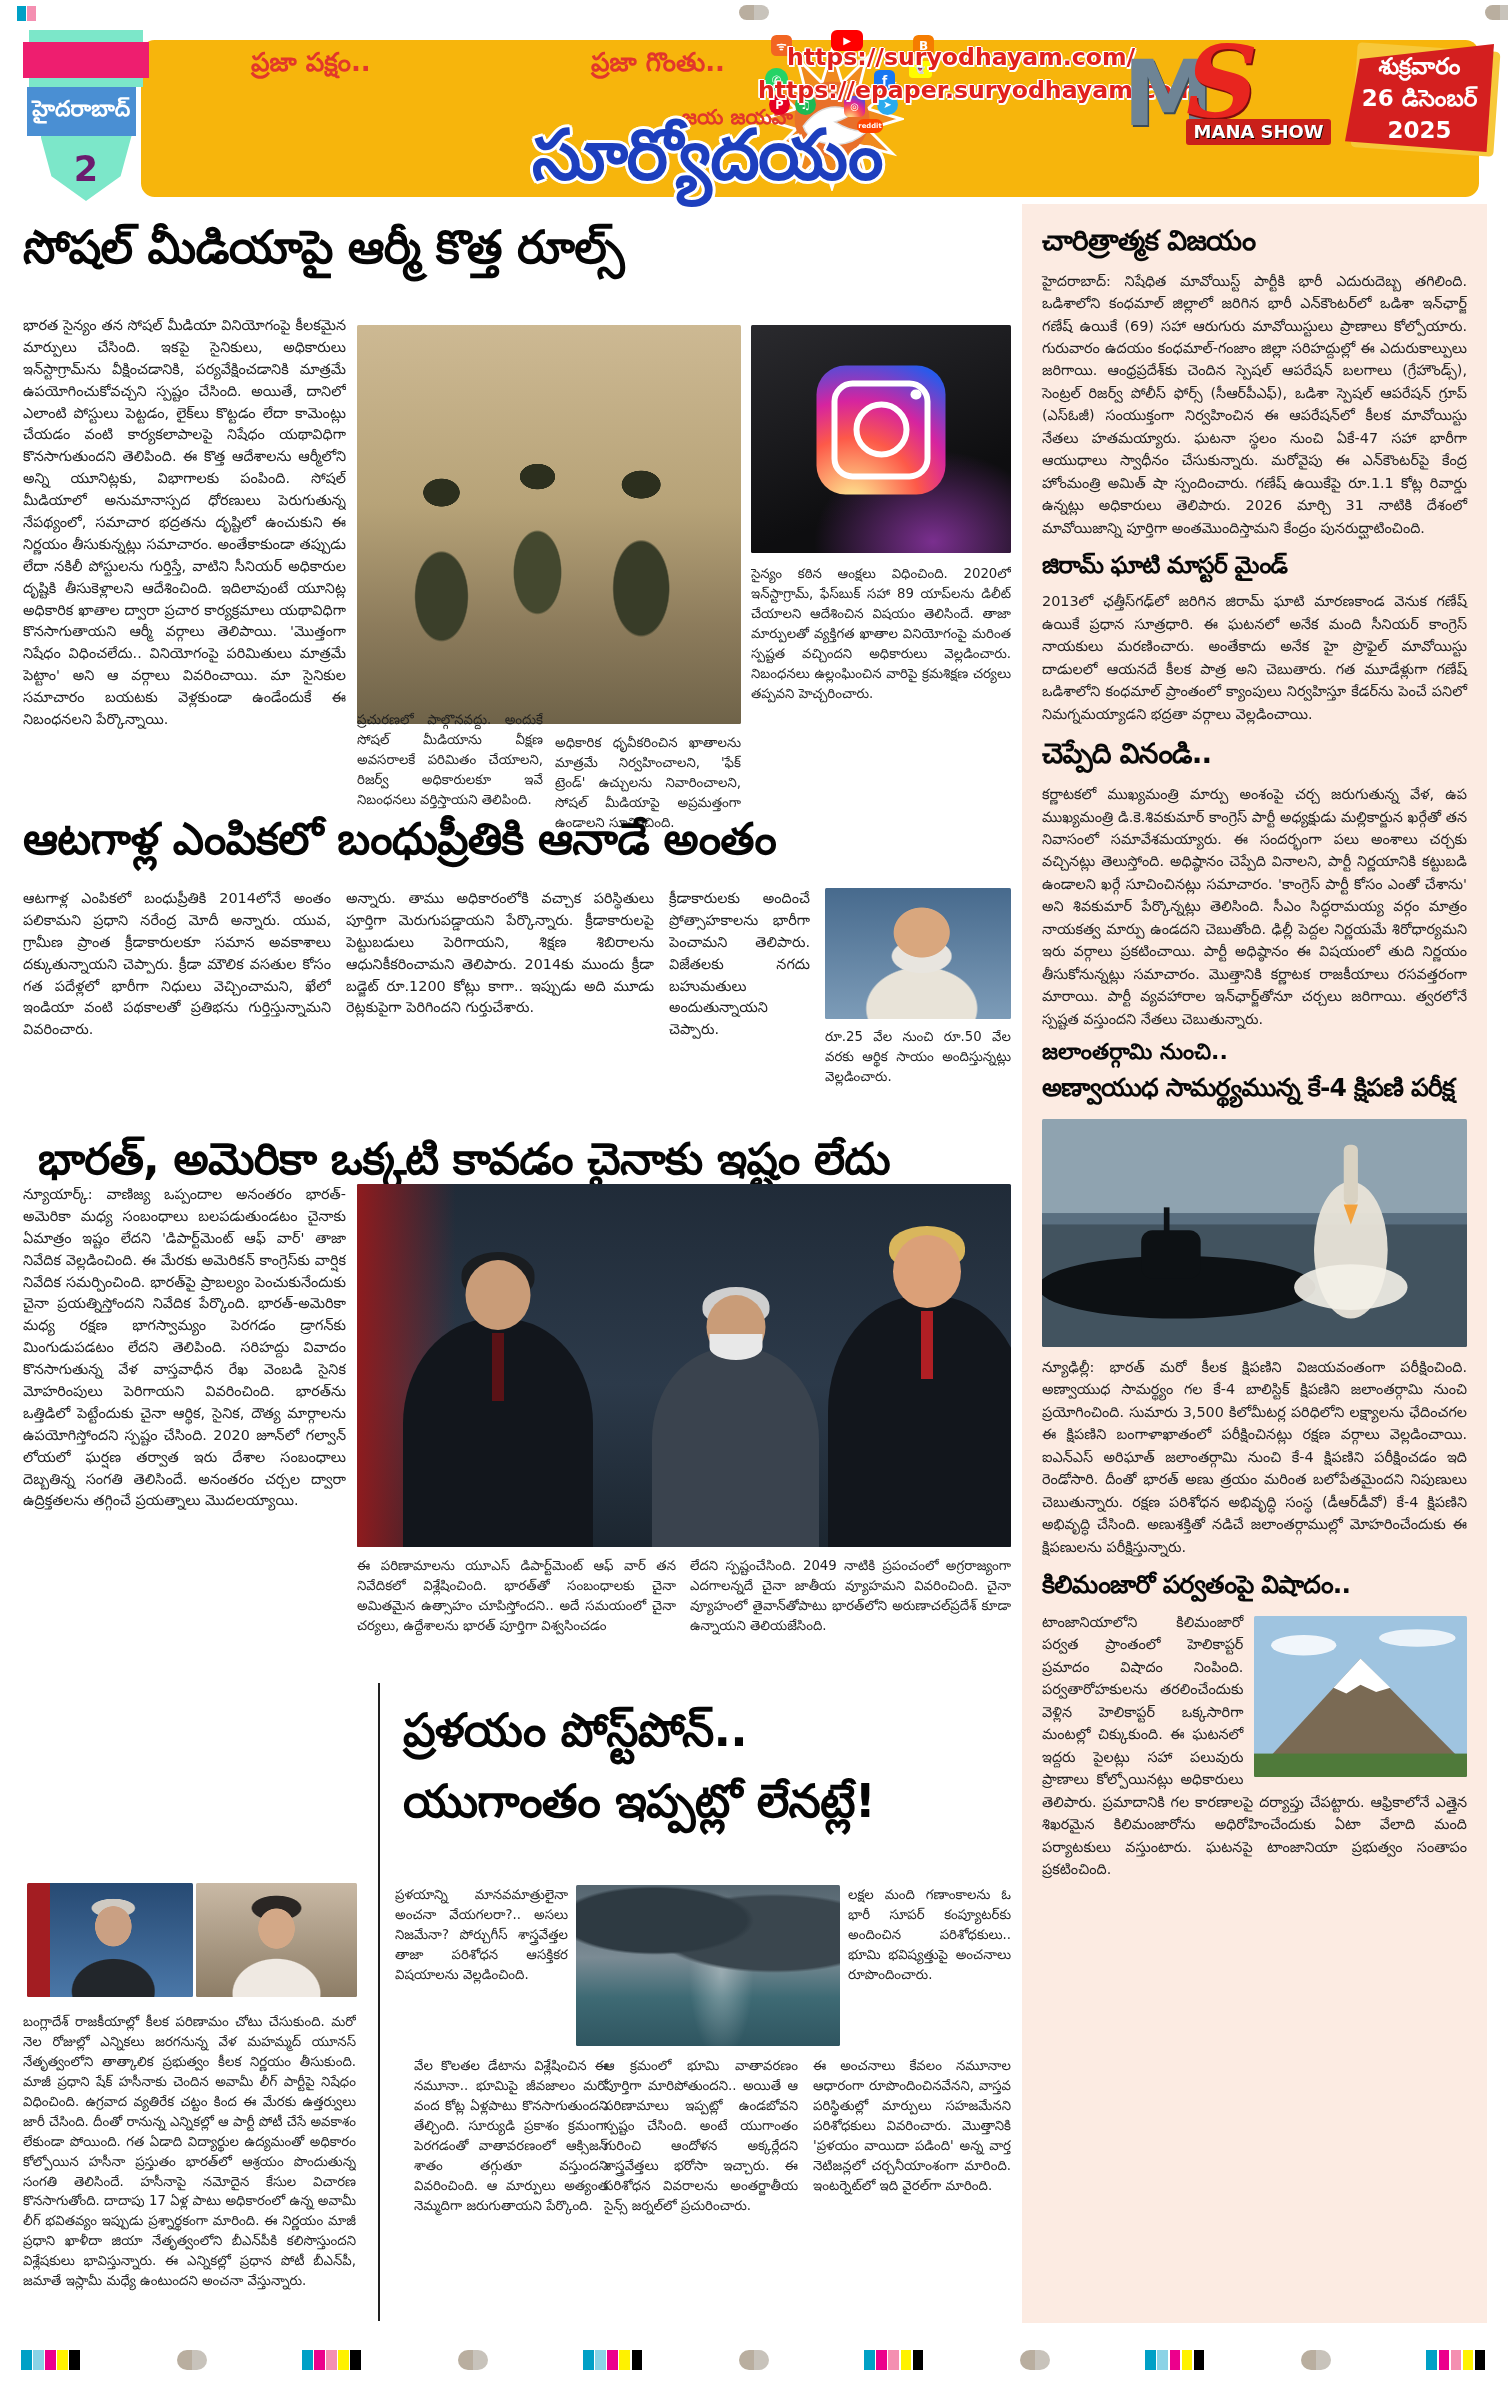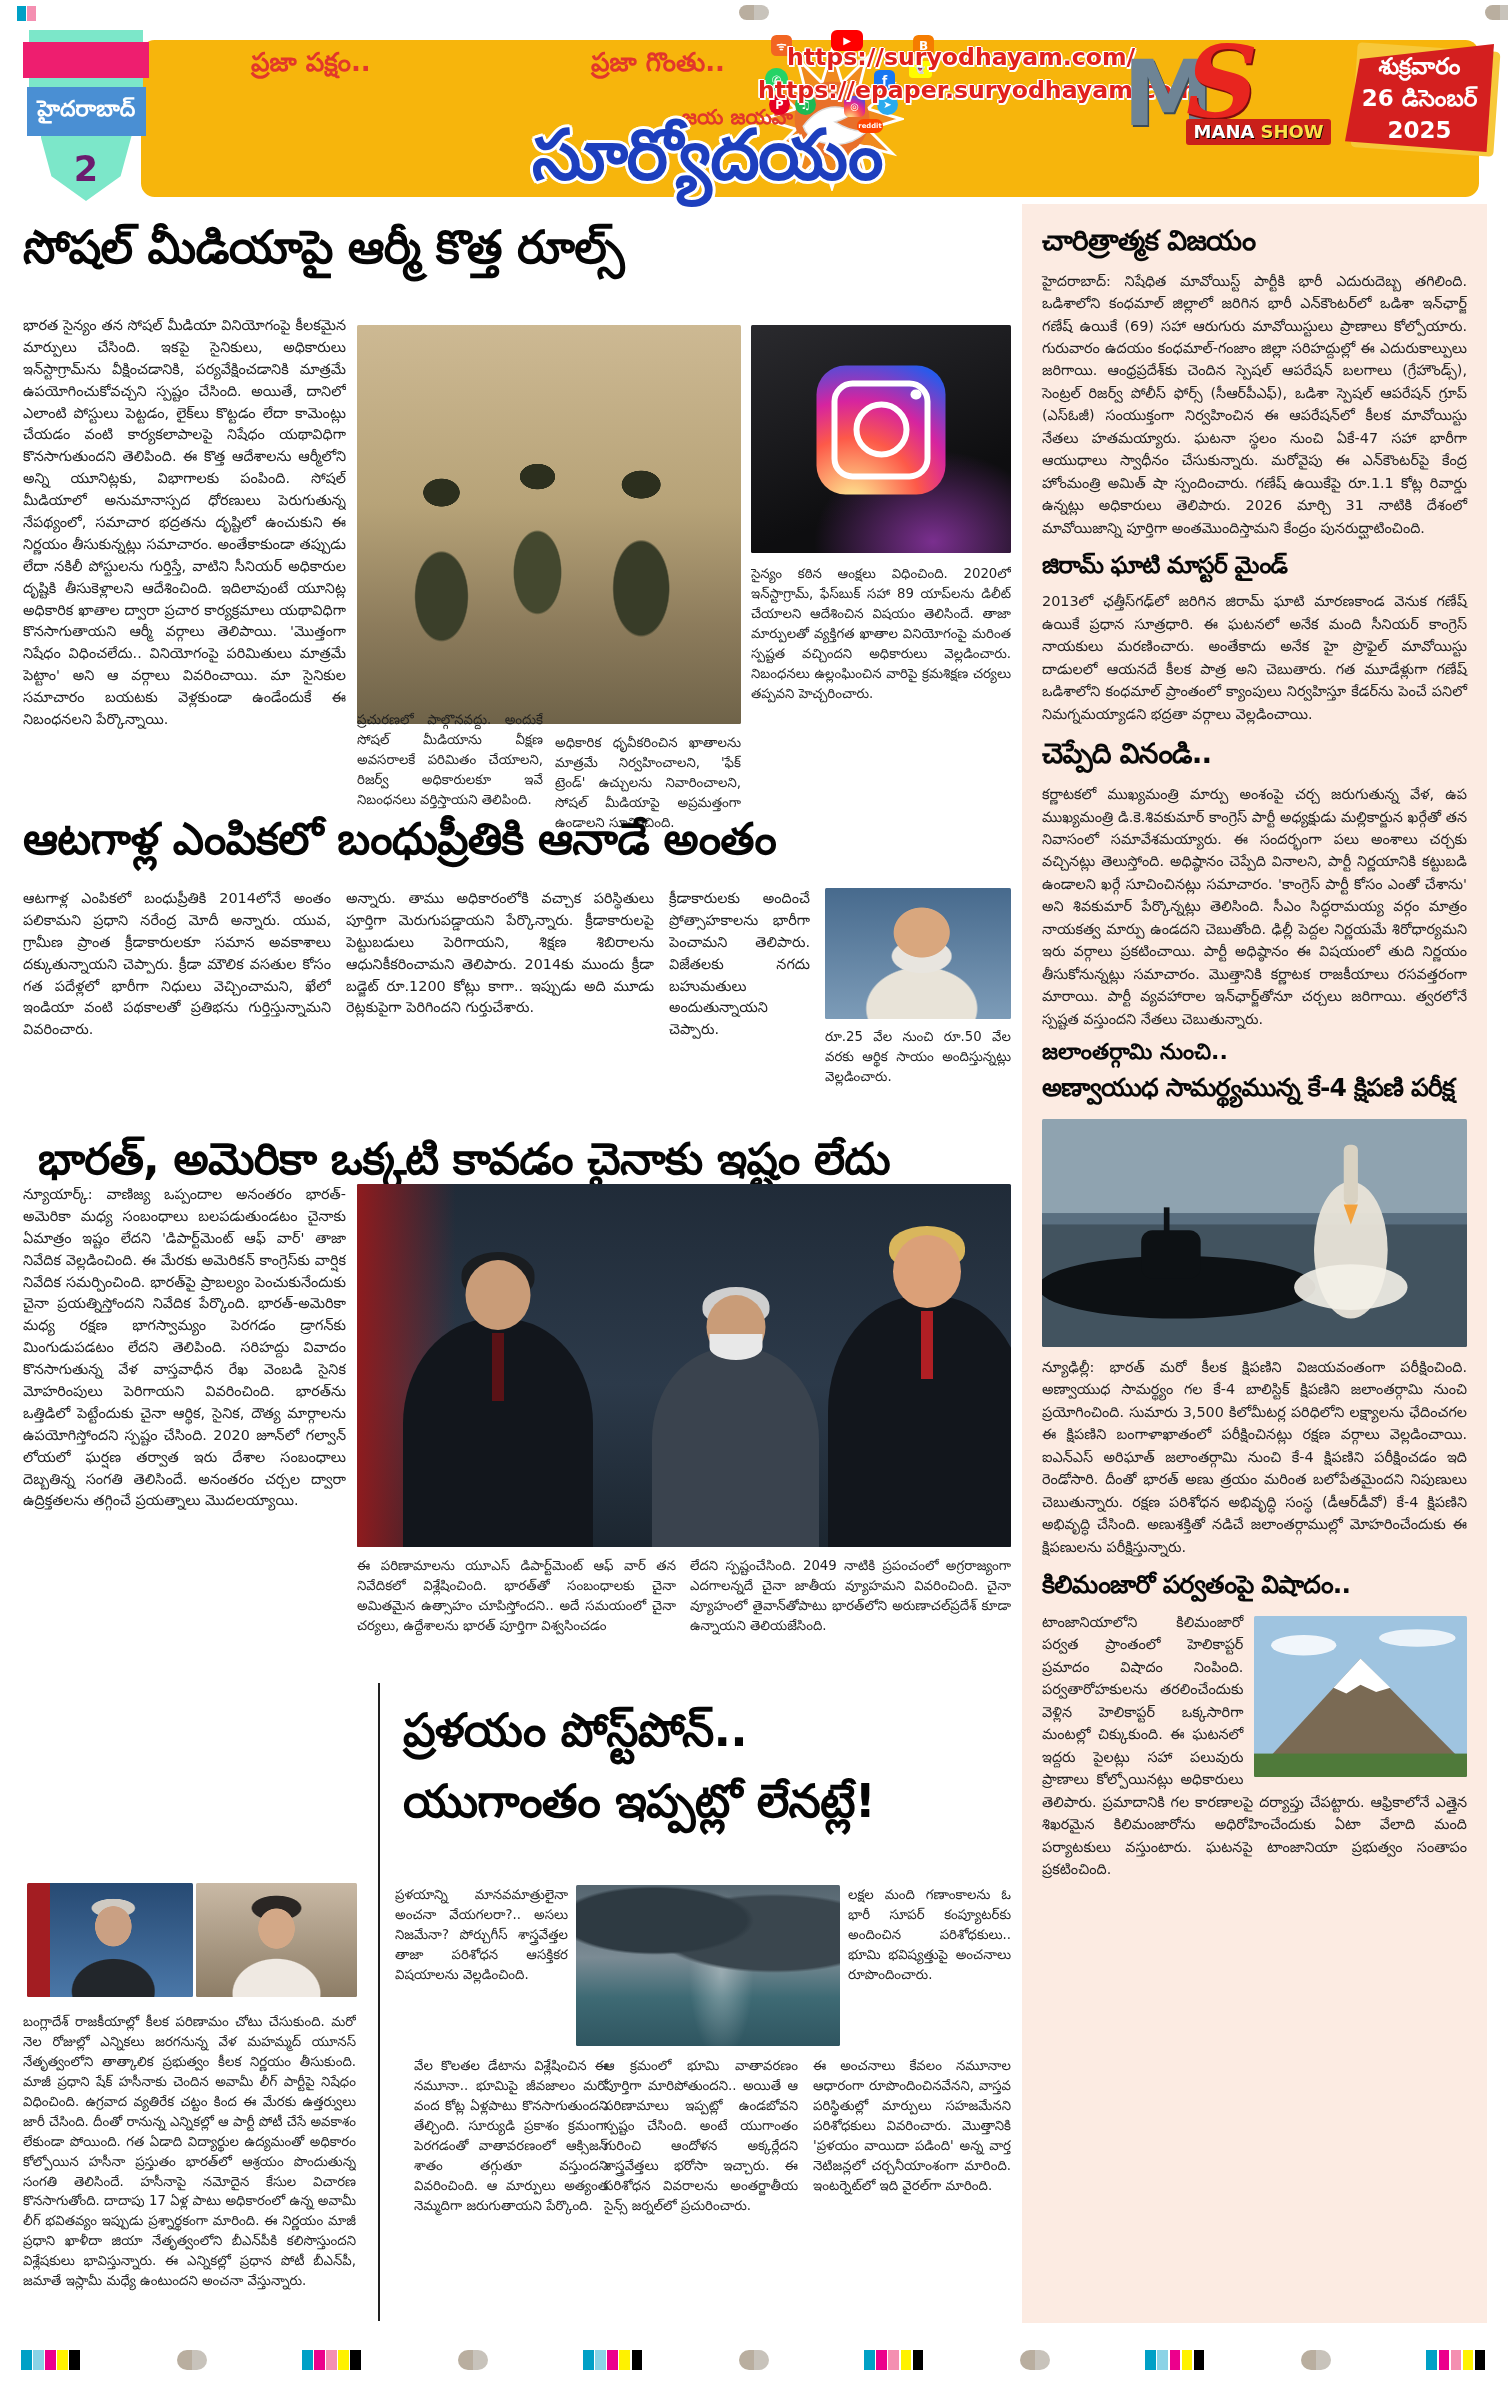--- a/index.html
+++ b/index.html
@@ -13,36 +13,36 @@
   .reggroup{display:flex;}
   
   .band{position:absolute;left:141px;top:40px;width:1338px;height:157px;background:#f7b50c;border-radius:13.7px;}
   .slogan{position:absolute;color:#e2372b;font-weight:800;font-size:26px;}
   .kicker-red{position:absolute;color:#e2372b;font-weight:800;font-size:20.5px;}
   .masthead{position:absolute;color:#1d3fbe;font-weight:800;font-size:70px;letter-spacing:-1.5px;
     text-shadow:-3px 0 0 #fff,3px 0 0 #fff,0 -3px 0 #fff,0 3px 0 #fff,-2.3px -2.3px 0 #fff,2.3px 2.3px 0 #fff,-2.3px 2.3px 0 #fff,2.3px -2.3px 0 #fff;}
   .cityribbon{position:absolute;left:23px;top:30px;width:129px;}
   .teal-strip{background:#7ce7c9;height:12px;width:114px;margin-left:6px;}
   .pink-band{background:#ee1e6f;height:36px;width:126px;}
-  .city-box{background:#4a8fd3;width:119px;height:49px;margin-left:3.8px;display:flex;align-items:center;justify-content:center;
+  .city-box{background:#4a8fd3;width:109px;height:49px;margin-left:3.8px;display:flex;align-items:center;justify-content:center;
     color:#fff;font-weight:800;font-size:22px;}
   .shield{background:#7ce7c9;width:91px;height:65px;margin-left:17.5px;display:flex;align-items:center;justify-content:center;
     clip-path:polygon(0 0,100% 0,88% 62%,50% 100%,12% 62%);color:#6b1b6e;font-weight:800;font-size:35px;}
   .urls{position:absolute;color:#e0201c;font-weight:800;font-size:23.6px;white-space:nowrap;
     text-shadow:-1.5px 0 0 #fff,1.5px 0 0 #fff,0 -1.5px 0 #fff,0 1.5px 0 #fff,1.5px 1.5px 0 #fff,-1.5px -1.5px 0 #fff;}
   .sicon{position:absolute;display:flex;align-items:center;justify-content:center;color:#fff;font-weight:800;border-radius:5.3px;}
   .datebox-back{position:absolute;left:1354px;top:47px;width:143px;height:105px;background:#f7c83a;transform:rotate(4deg);border-radius:4.6px;}
   .datebox{position:absolute;left:1345px;top:44px;width:149px;height:108px;background:#d41f1f;
     clip-path:polygon(10% 14%,100% 0,95% 100%,0 90%);display:flex;flex-direction:column;align-items:center;justify-content:center;
     color:#fff;font-weight:800;}
   .mana-m{position:absolute;font-size:91px;font-weight:800;color:#6e8495;text-shadow:1.5px 1.5px 0 #3c4c58;}
   .mana-s{position:absolute;font-size:100px;font-weight:800;color:#e8251f;font-family:"DejaVu Serif","Liberation Serif",serif;font-style:italic;text-shadow:1.5px 1.5px 0 #7d0f0c;}
   .mana-banner{position:absolute;background:#c9201a;border-radius:3px;display:flex;gap:6px;align-items:center;justify-content:center;padding:2.3px 7.6px;}
   .mana-w1{color:#ffffff;font-weight:800;font-size:18px;text-shadow:0.8px 0.8px 0 #000;}
-  .mana-w2{color:#fde047;font-weight:800;font-size:18px;text-shadow:0.8px 0.8px 0 #000;}
+  .mana-w2{color:#ffffff;font-weight:800;font-size:18px;text-shadow:0.8px 0.8px 0 #000;}
   
   .headline{position:absolute;font-weight:800;color:#060606;line-height:1.1;letter-spacing:-0.8px;}
   .col{position:absolute;overflow:hidden;text-align:justify;font-size:14.4px;line-height:1.52;color:#1f1f1f;}
   .col-sm{font-size:13.3px;line-height:1.5;}
   .photo{position:absolute;overflow:hidden;border-radius:1.5px;}
   .vrule{position:absolute;width:1.5px;background:#222;}
   
   .rightpanel{position:absolute;left:1022px;top:204px;width:465px;height:2119px;background:#fcebe2;box-sizing:border-box;padding:7.6px 20px;overflow:hidden;}
   .rc-head{font-size:28px;font-weight:800;color:#090909;margin:12px 0 6px;letter-spacing:-0.8px;}
   .rc-kicker{font-size:22px;font-weight:800;color:#090909;margin:9px 0 0;}

